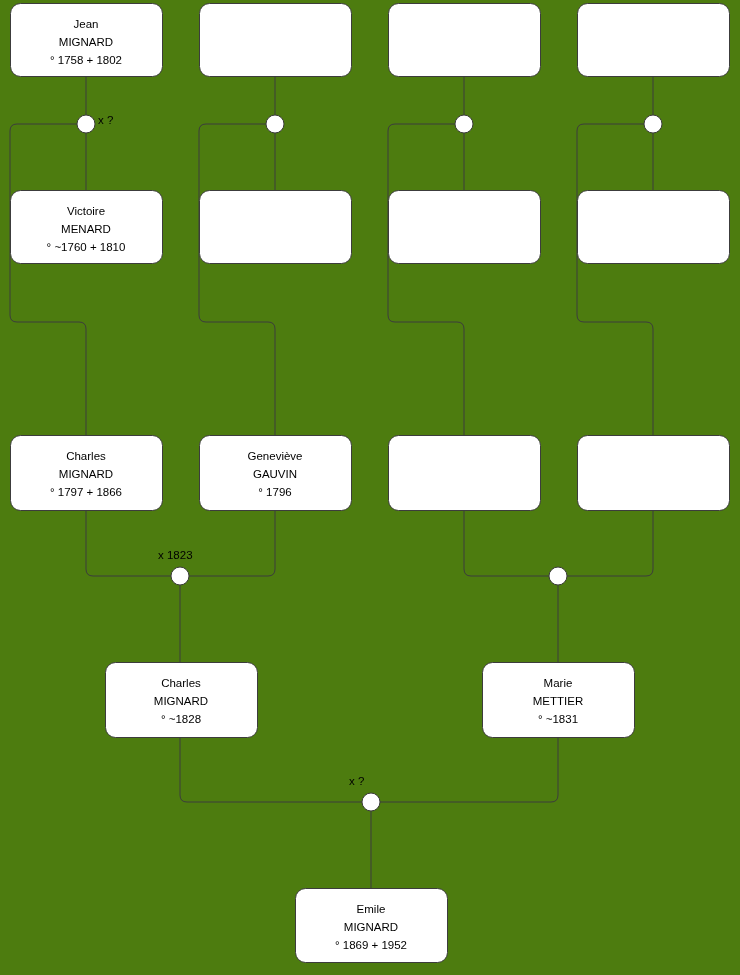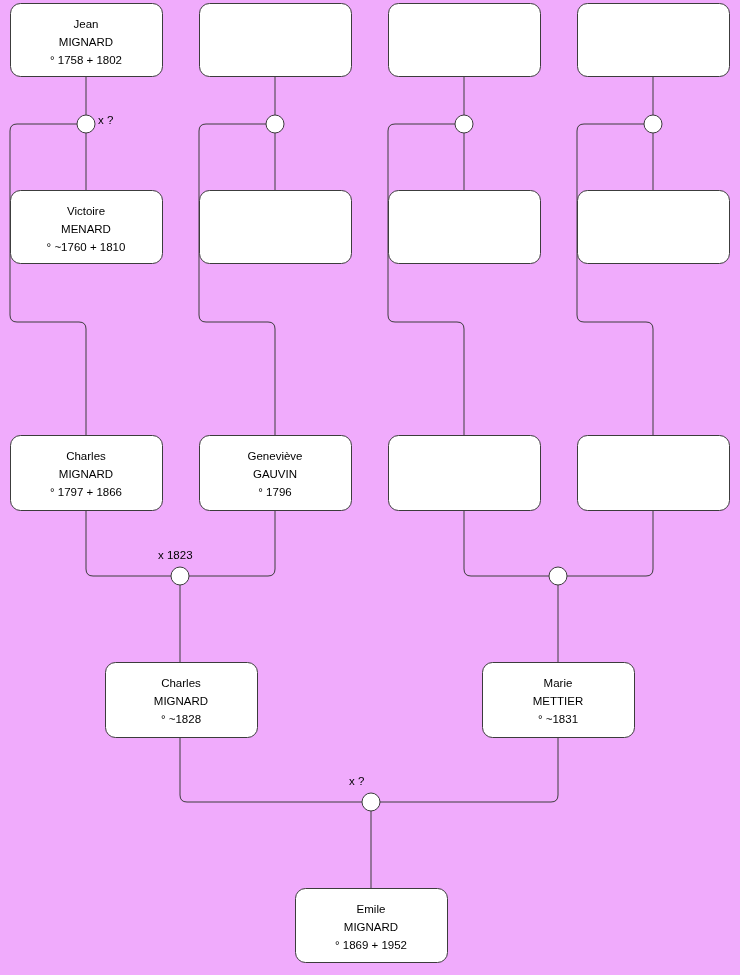--- a/index.html
+++ b/index.html
@@ -7,21 +7,21 @@
     padding: 0;
     background: #ffffff;
   }
   body {
     font-family: "Liberation Sans", sans-serif;
   }
   #chart-root {
     position: relative;
     width: 740px;
     height: 975px;
-    background: #f0abfc;
+    background: #4d7c0f;
     overflow: hidden;
   }
   svg#tree-svg {
     display: block;
     width: 740px;
     height: 975px;
   }
   .person-box {
     fill: #ffffff;
     stroke: #3c3c3c;

